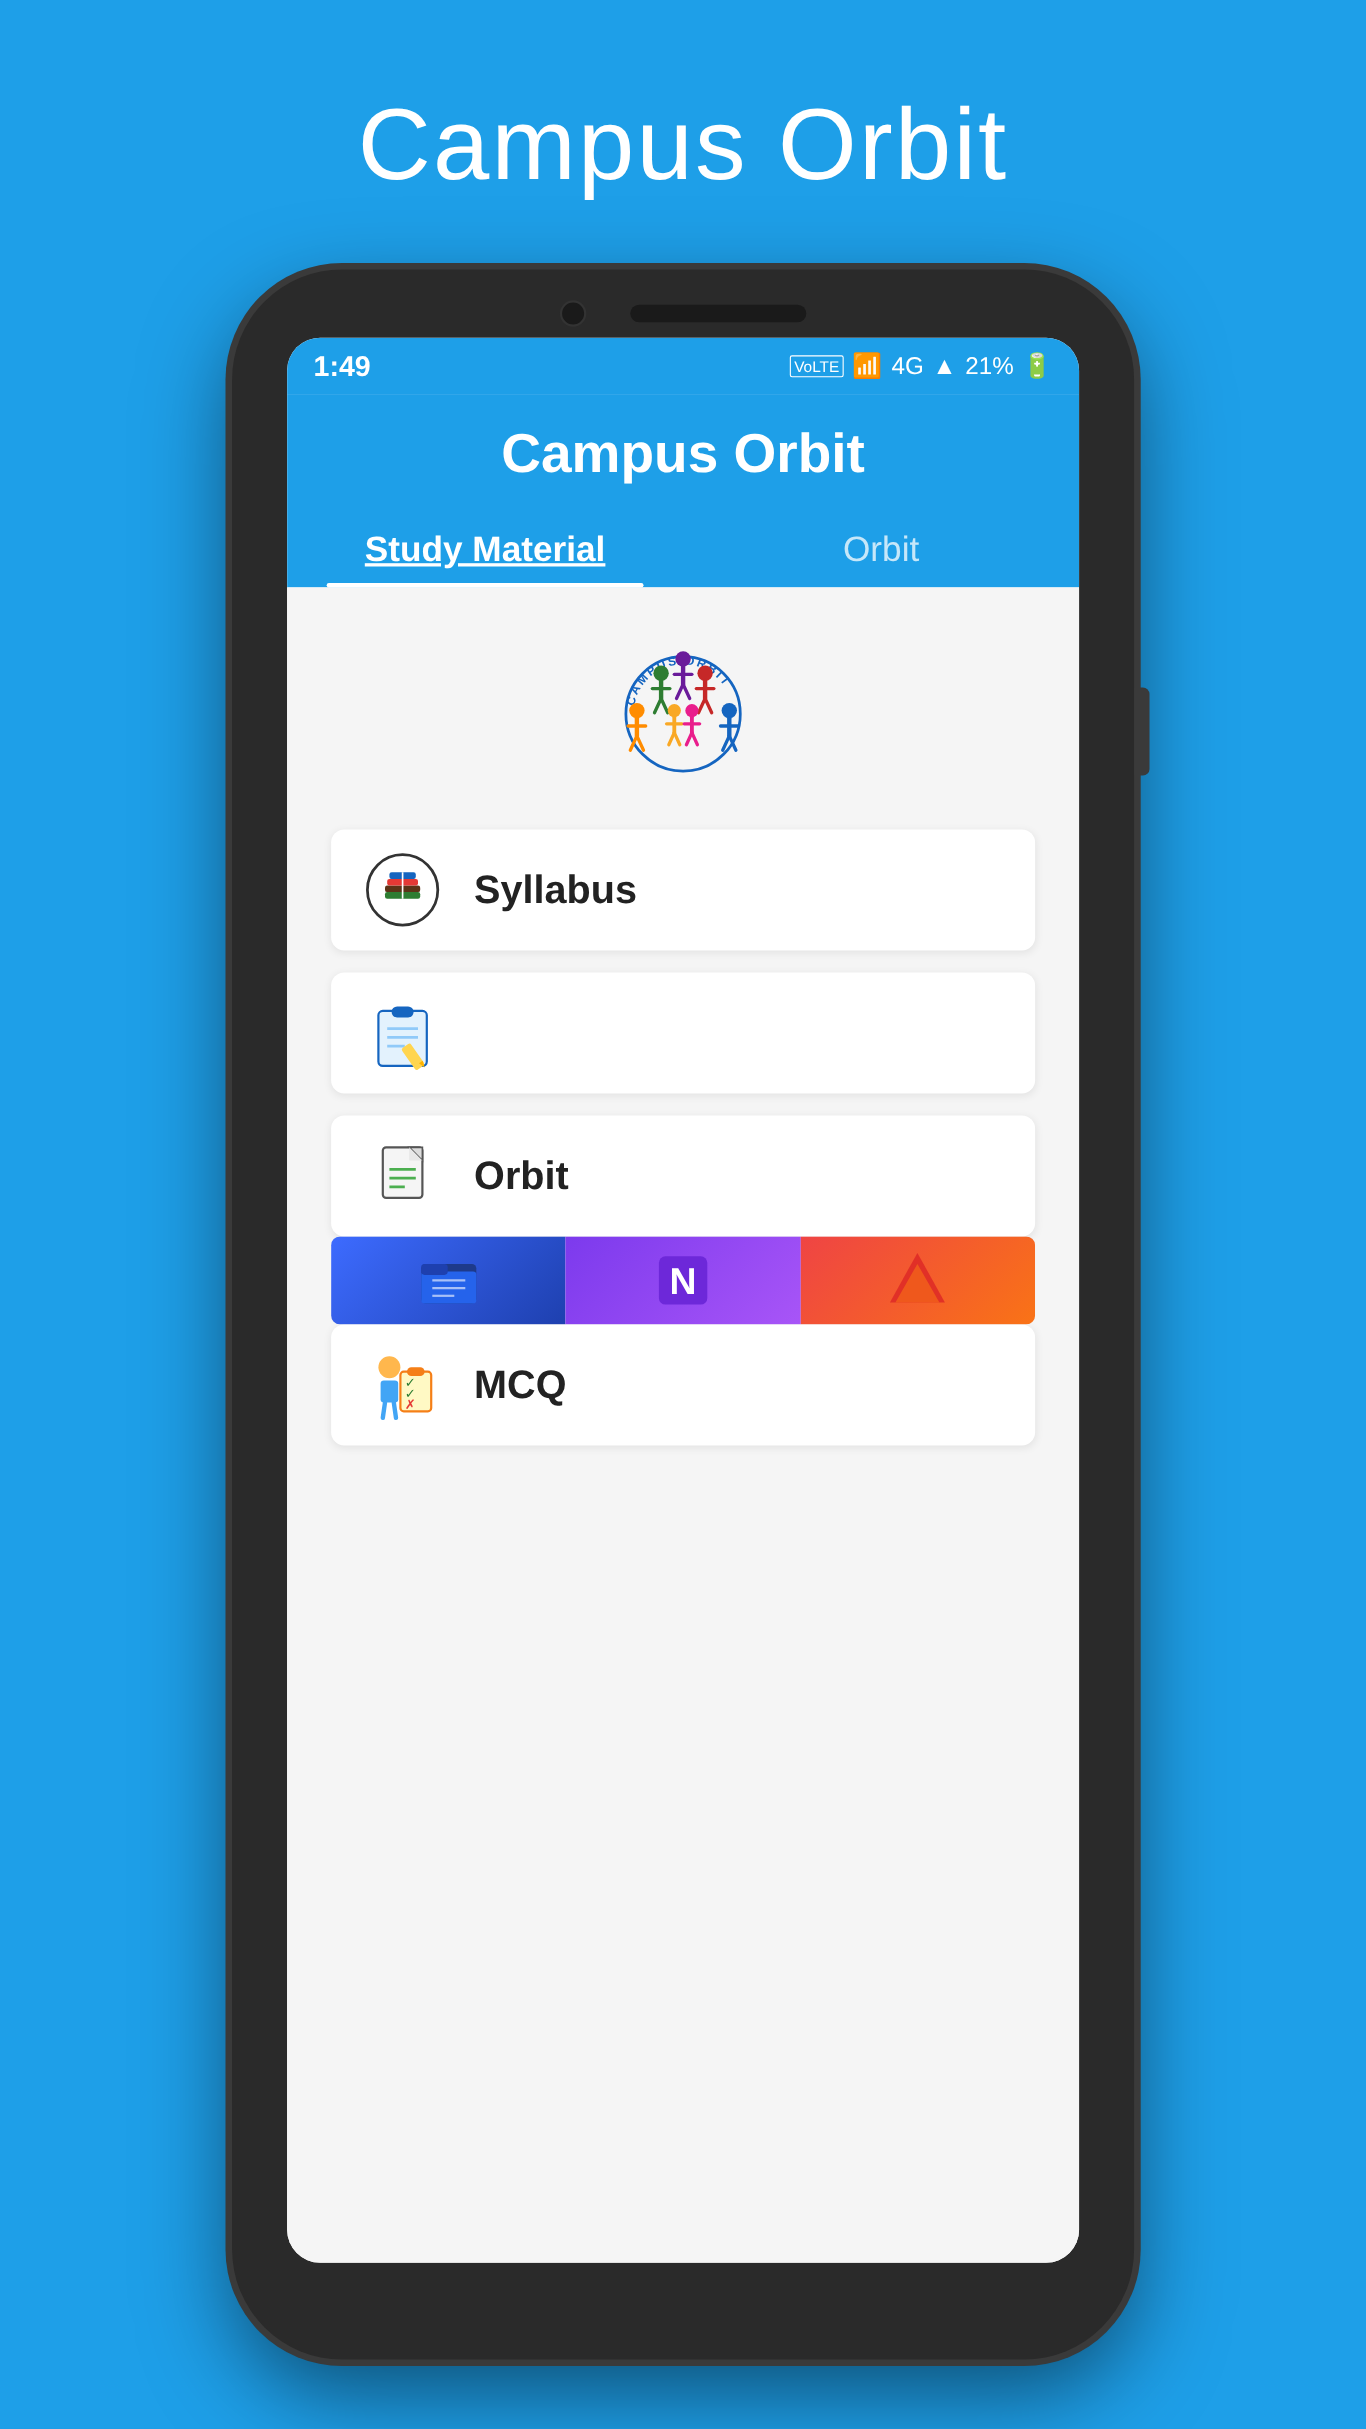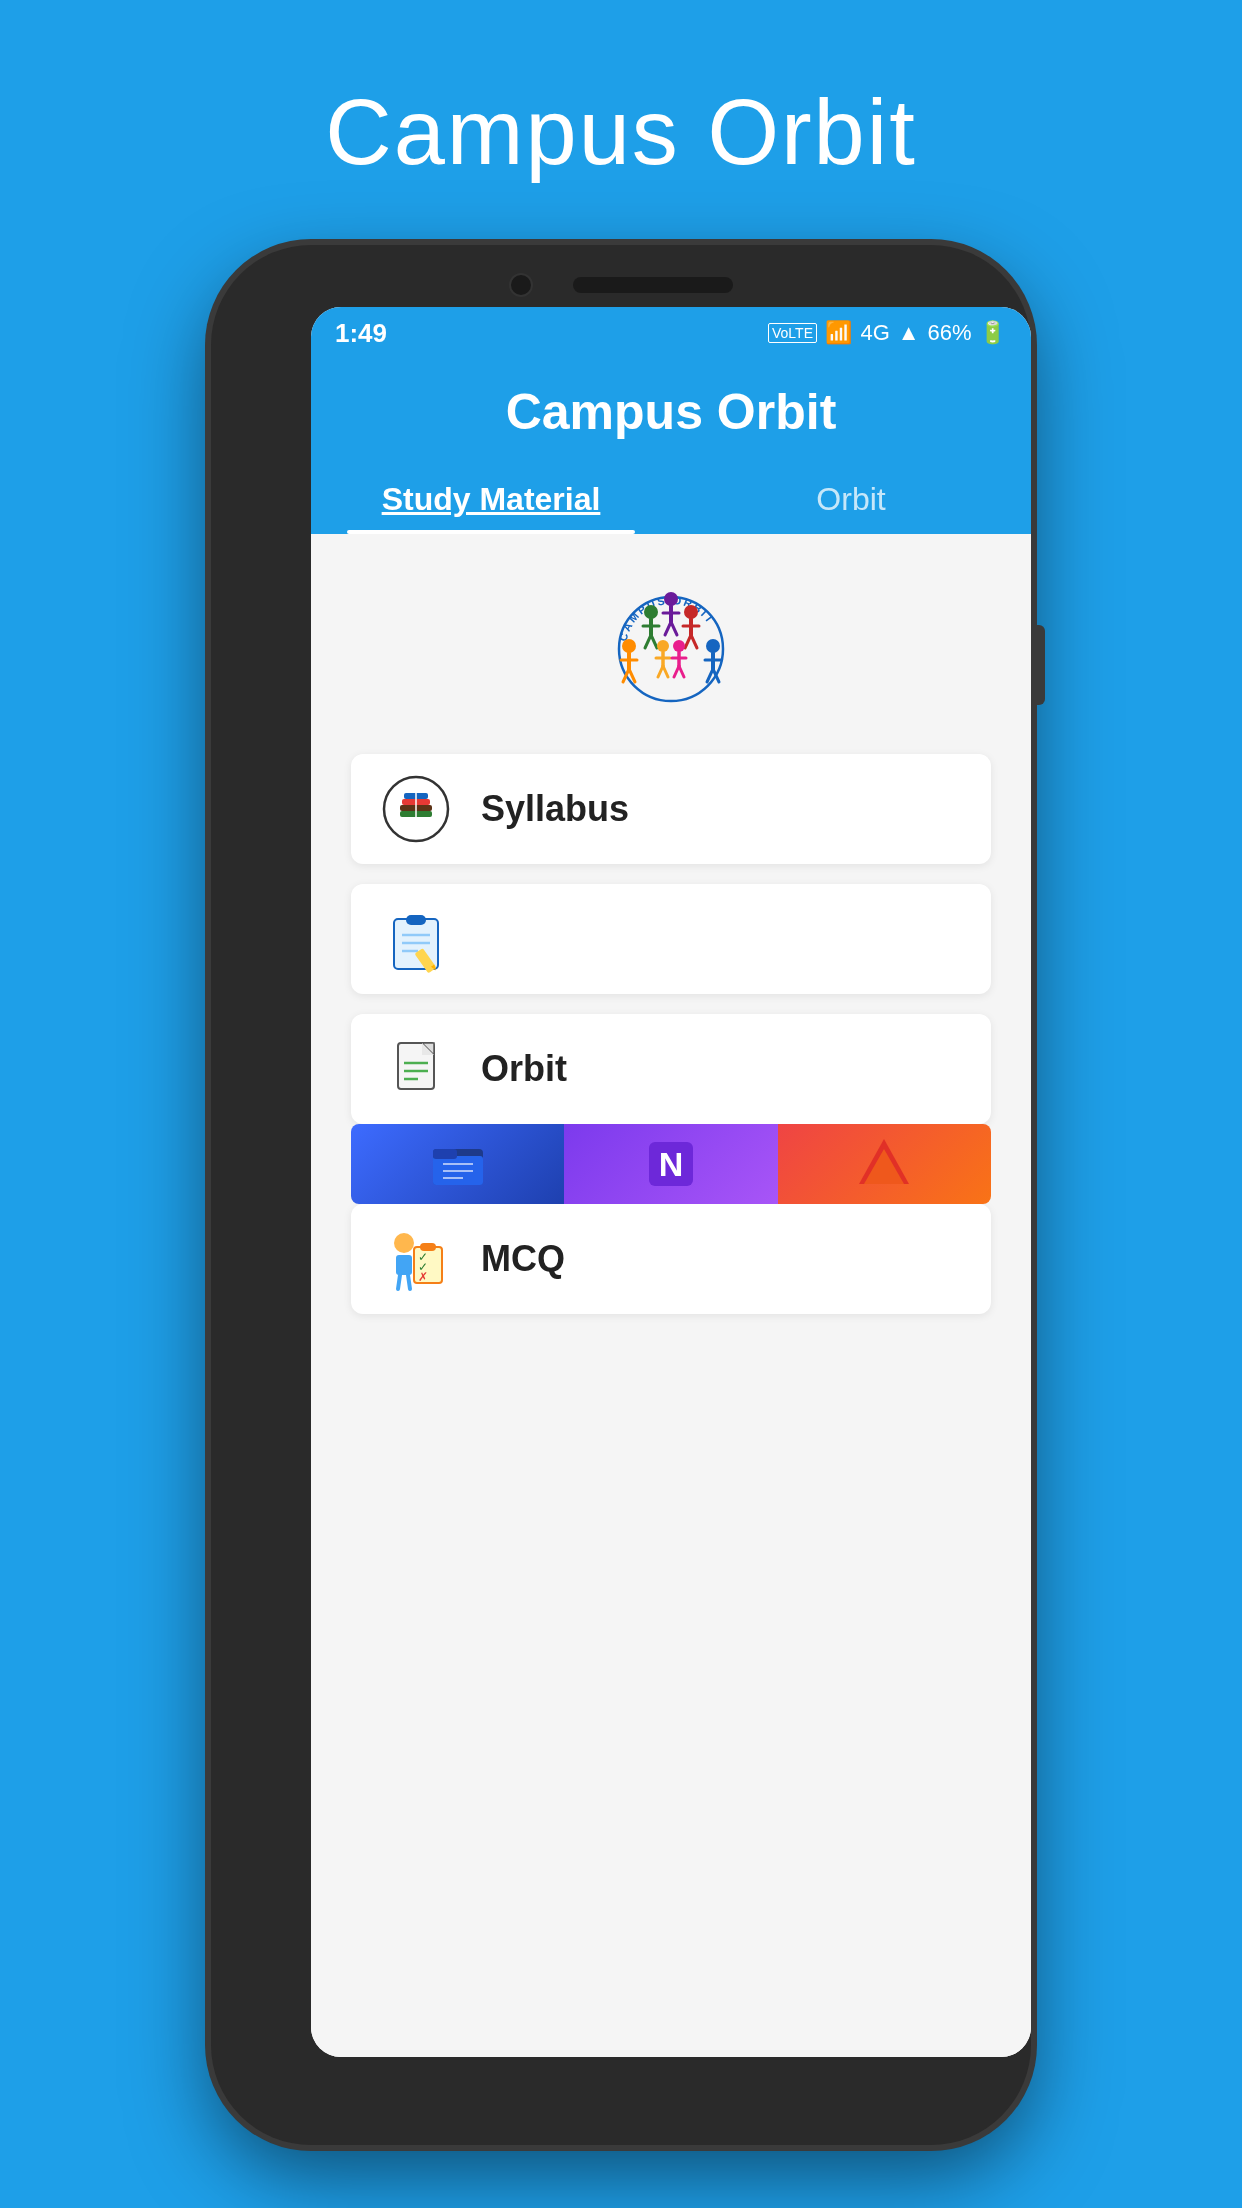--- a/index.html
+++ b/index.html
@@ -27,21 +27,21 @@
     
     .phone-shell {
       width: 820px;
       height: 1900px;
       background: #2a2a2a;
       border-radius: 100px;
       position: relative;
       box-shadow: 0 0 0 6px #3a3a3a, 0 30px 80px rgba(0,0,0,0.5);
       display: flex;
       flex-direction: column;
-      align-items: flex-end;
+      align-items: center;
     }
 
     
     .phone-shell::before {
       content: '';
       position: absolute;
       right: -14px;
       top: 380px;
       width: 14px;
       height: 80px;
@@ -282,21 +282,21 @@
 
   <div class="phone-screen">
 
     <div class="status-bar">
       <div class="status-left">1:49</div>
       <div class="status-right">
         <span style="font-size:14px;border:1px solid white;padding:1px 3px;border-radius:2px;">VoLTE</span>
         <span>📶</span>
         <span>4G</span>
         <span>▲</span>
-        <span>66%</span>
+        <span>21%</span>
         <span>🔋</span>
       </div>
     </div>
 
     <div class="app-header">
       <div class="app-title">Campus Orbit</div>
       <div class="tab-bar">
         <div class="tab-item active">
           <span>Study Material</span>
         </div>

